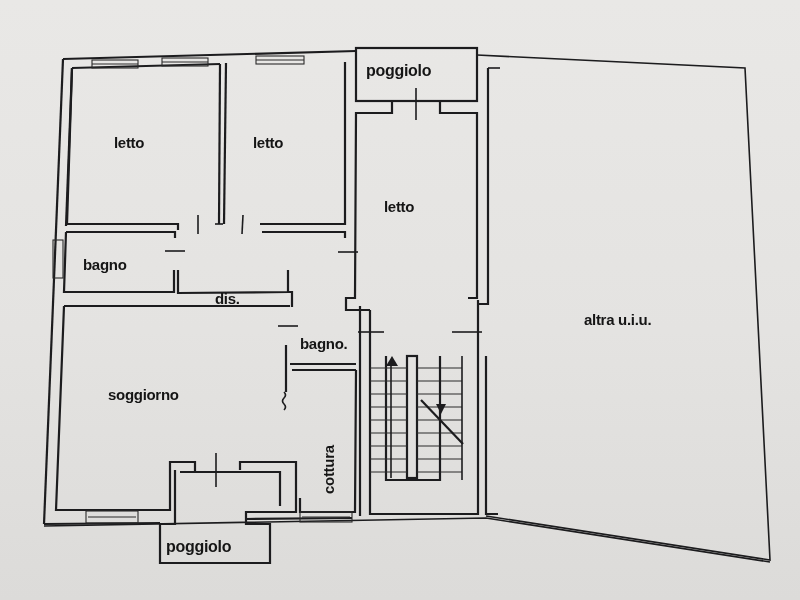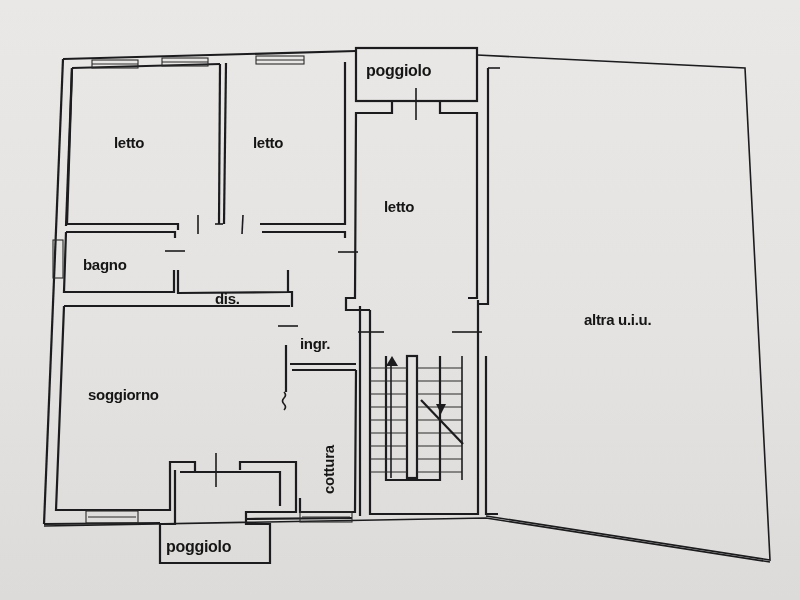--- a/index.html
+++ b/index.html
@@ -137,18 +137,18 @@
       <path d="M436,404 L446,404 L441,414 Z" fill="#1c1c1e"></path>
     </g>
   </svg>
 
   <span class="label" style="left:114px; top:134px;">letto</span>
   <span class="label" style="left:253px; top:134px;">letto</span>
   <span class="label" style="left:384px; top:198px;">letto</span>
   <span class="label" style="left:366px; top:62px; font-size:16px;">poggiolo</span>
   <span class="label" style="left:83px; top:256px;text-align:center;">bagno</span>
   <span class="label" style="left:215px; top:254px;margin-top:36px;">dis.</span>
-  <span class="label" style="left:300px; top:335px;">ingr.</span>
-  <span class="label" style="left:88px; top:386px;text-align:center;">soggiorno</span>
+  <span class="label" style="left:300px; top:335px;">bagno.</span>
+  <span class="label" style="left:108px; top:386px;text-align:center;">soggiorno</span>
   <span class="label vertical" style="left:320px; top:494px;">cottura</span>
   <span class="label" style="left:166px; top:538px; font-size:16px;">poggiolo</span>
   <span class="label" style="left:584px; top:287px;margin-top:24px;">altra u.i.u.</span>
 </div>
 
 </body></html>

